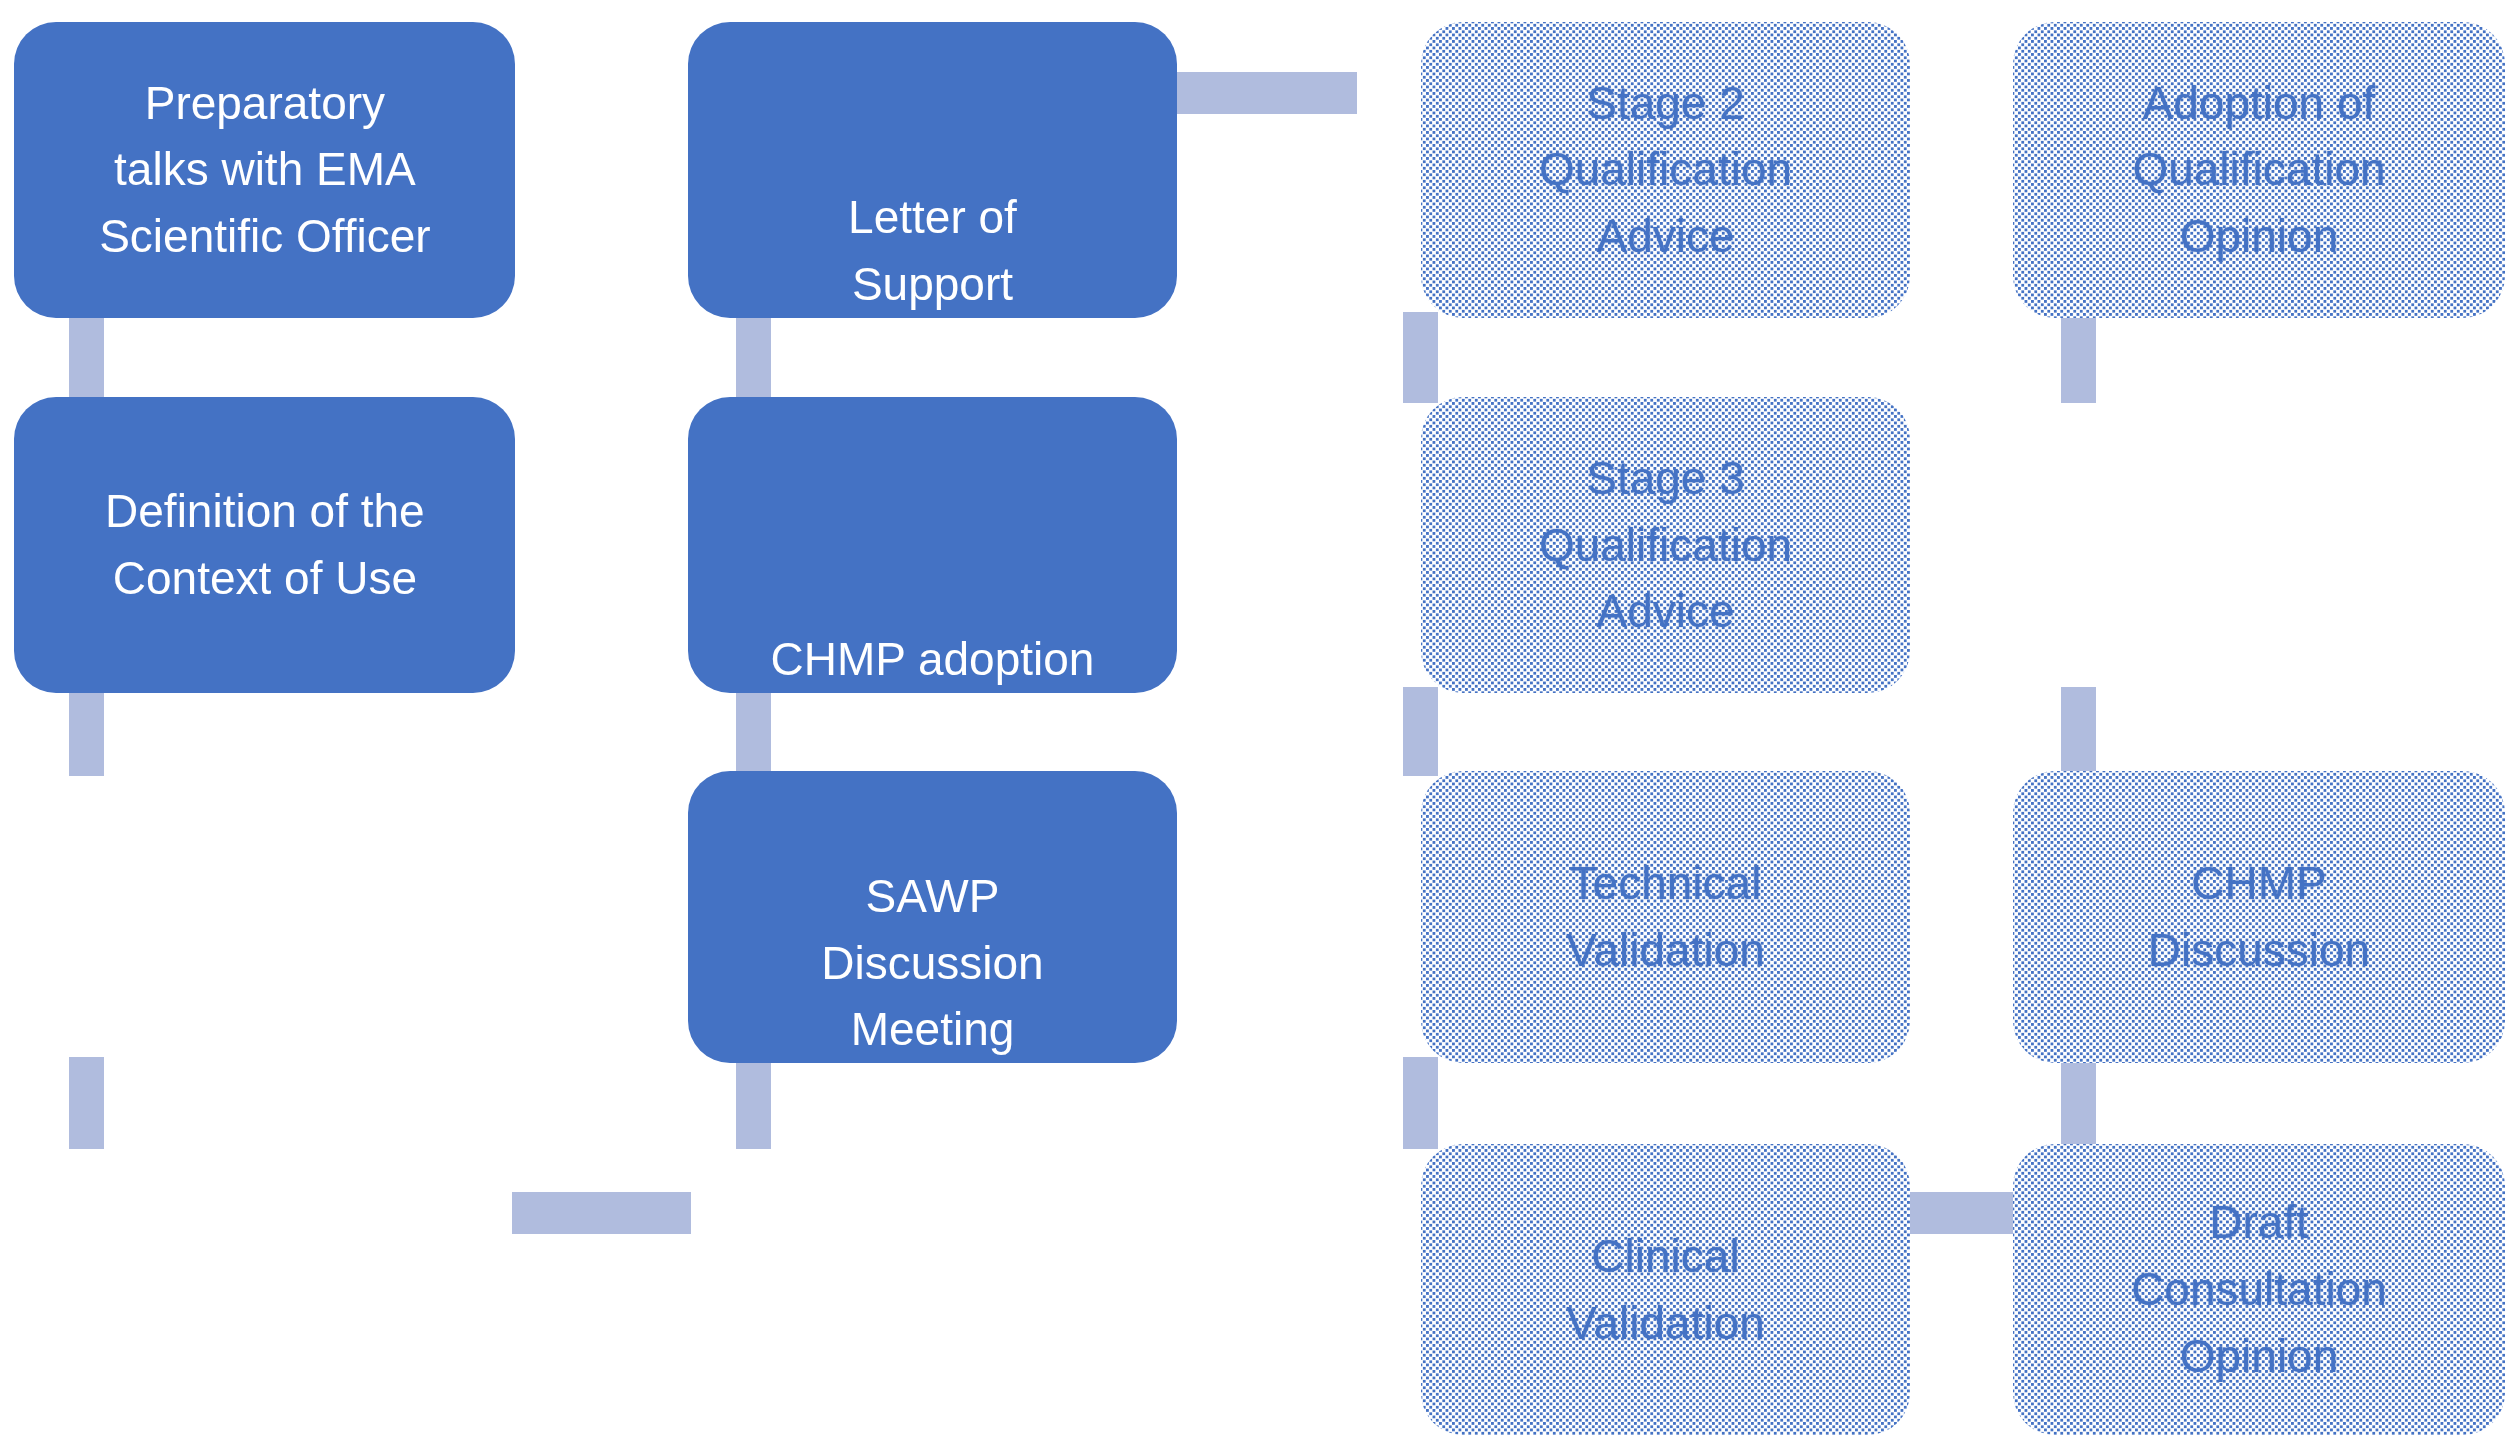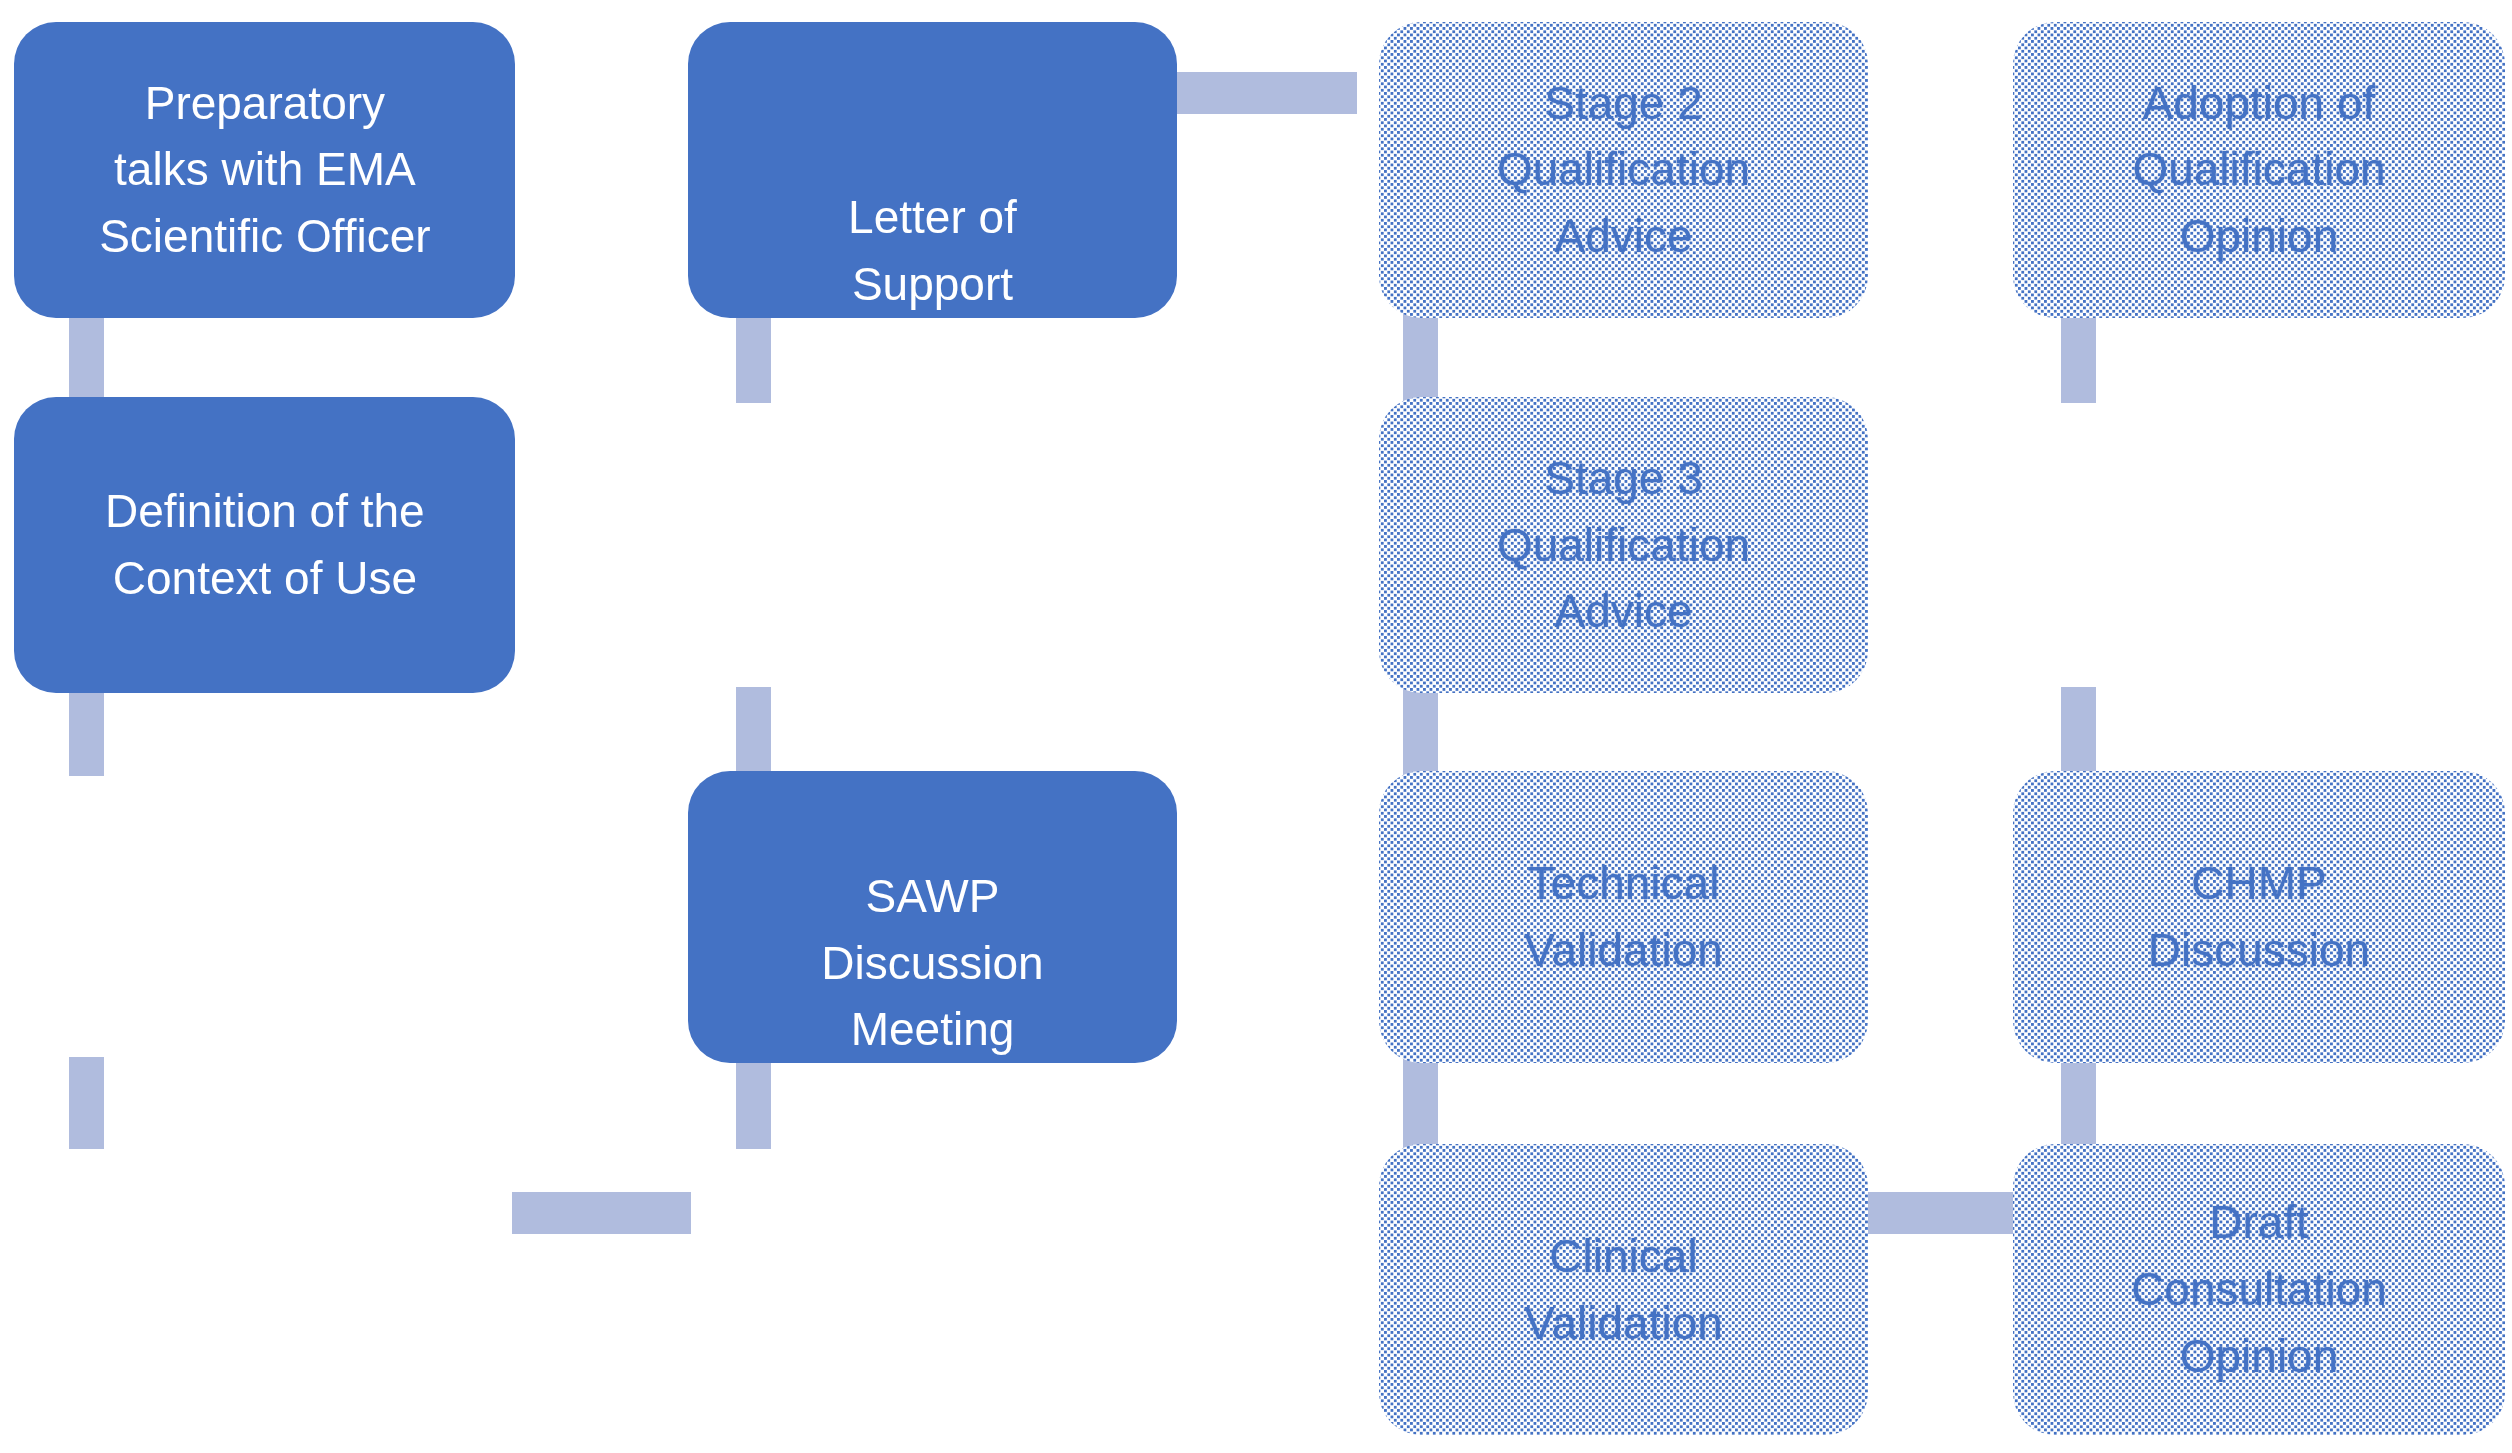--- a/index.html
+++ b/index.html
@@ -47,21 +47,21 @@
     background-size: 6.5px 6.5px;
     background-position: 0 0, 3.2px 3.2px;
     color: #4472c4;
   }
   .textured .box-label {
     text-shadow: 0 0 2.2px rgba(68,114,196,0.45);
   }
   
   .c1 { left: 14.4px;   width: 501px; }
   .c2 { left: 688px;  width: 489px; align-items: flex-end; }
-  .c3 { left: 1379px; width: 489px; }
+  .c3 { left: 1421px; width: 489px; }
   .c4 { left: 2013px; width: 492px; }
   
   .r1 { top: 21.6px;   height: 296px; }
   .r2 { top: 397px;  height: 296px; }
   .r3 { top: 771px; height: 292px; }
   .r4 { top: 1144px; height: 291px; }
   
   .vconn {
     position: absolute;
     z-index: 1;
@@ -117,20 +117,23 @@
   </div>
   <div class="box solid c1 r2">
     <span class="box-label">Definition of the
 Context of Use</span>
   </div>
 
   <div class="box solid c2 r1">
     <span class="box-label">Letter of
 Support</span>
   </div>
+  <div class="box solid c2 r2">
+    <span class="box-label">CHMP adoption</span>
+  </div>
   <div class="box solid c2 r3">
     <span class="box-label">SAWP
 Discussion
 Meeting</span>
   </div>
 
   <div class="box textured c3 r1">
     <span class="box-label">Stage 2
 Qualification
 Advice</span>

